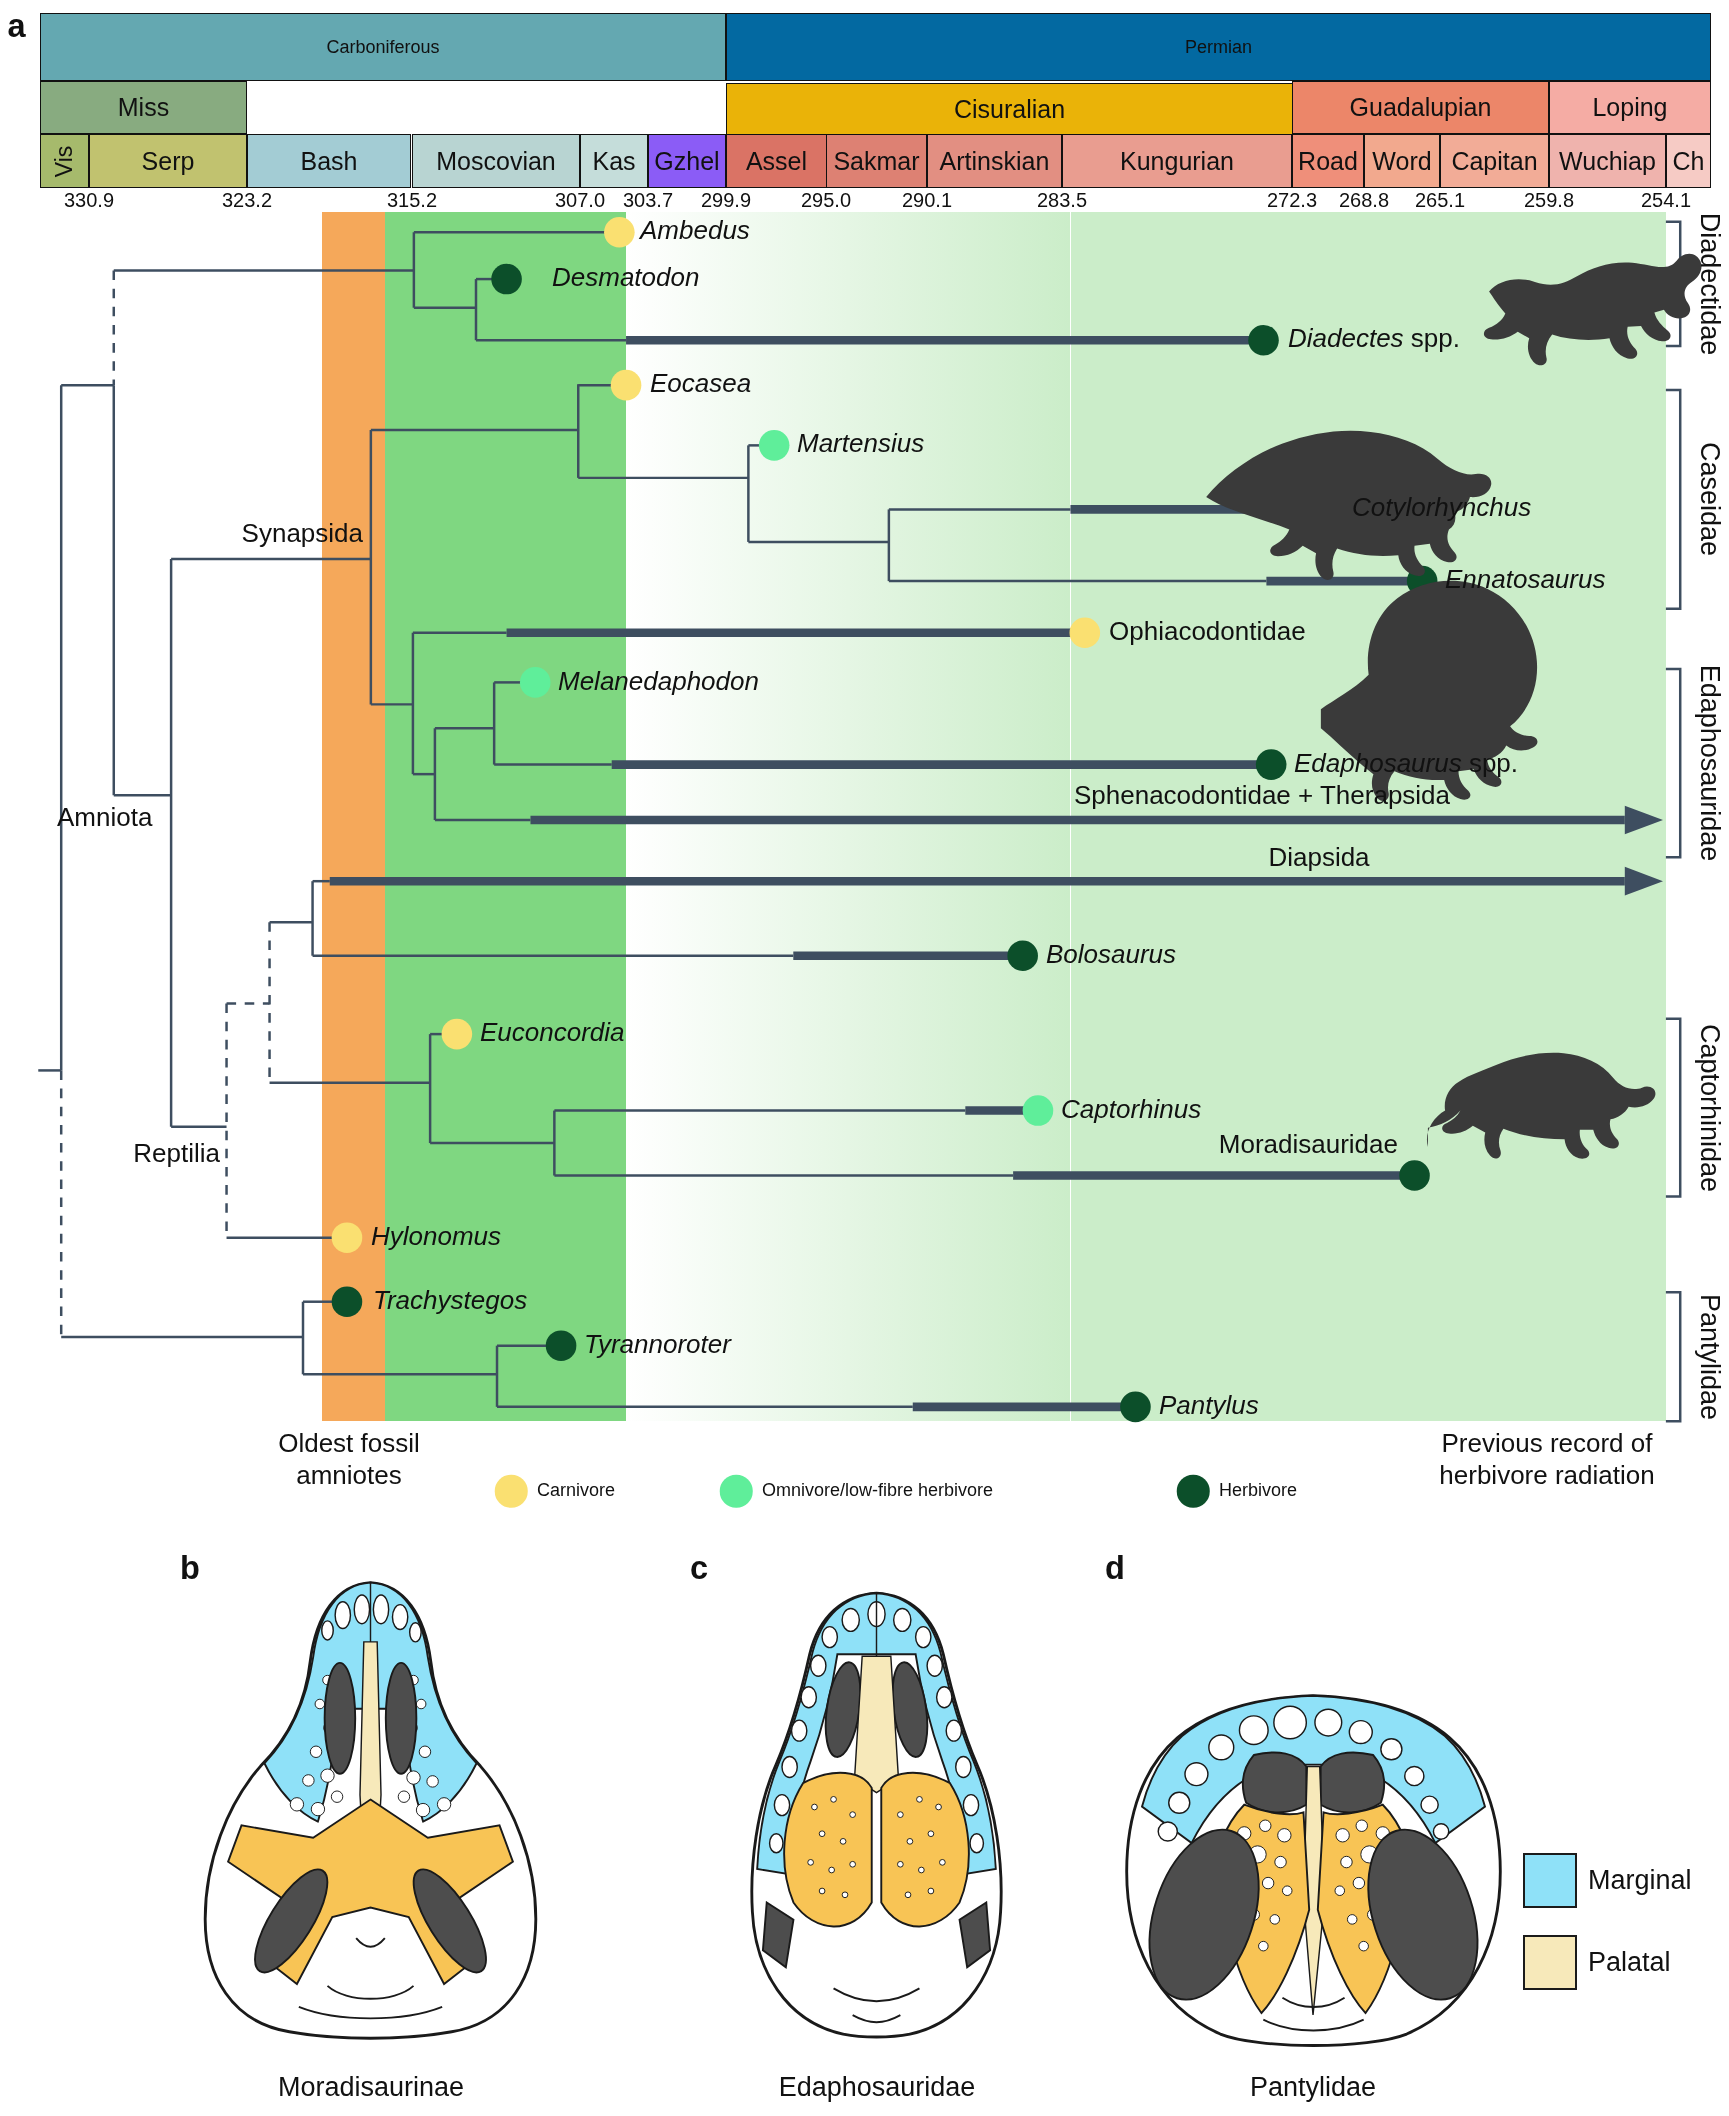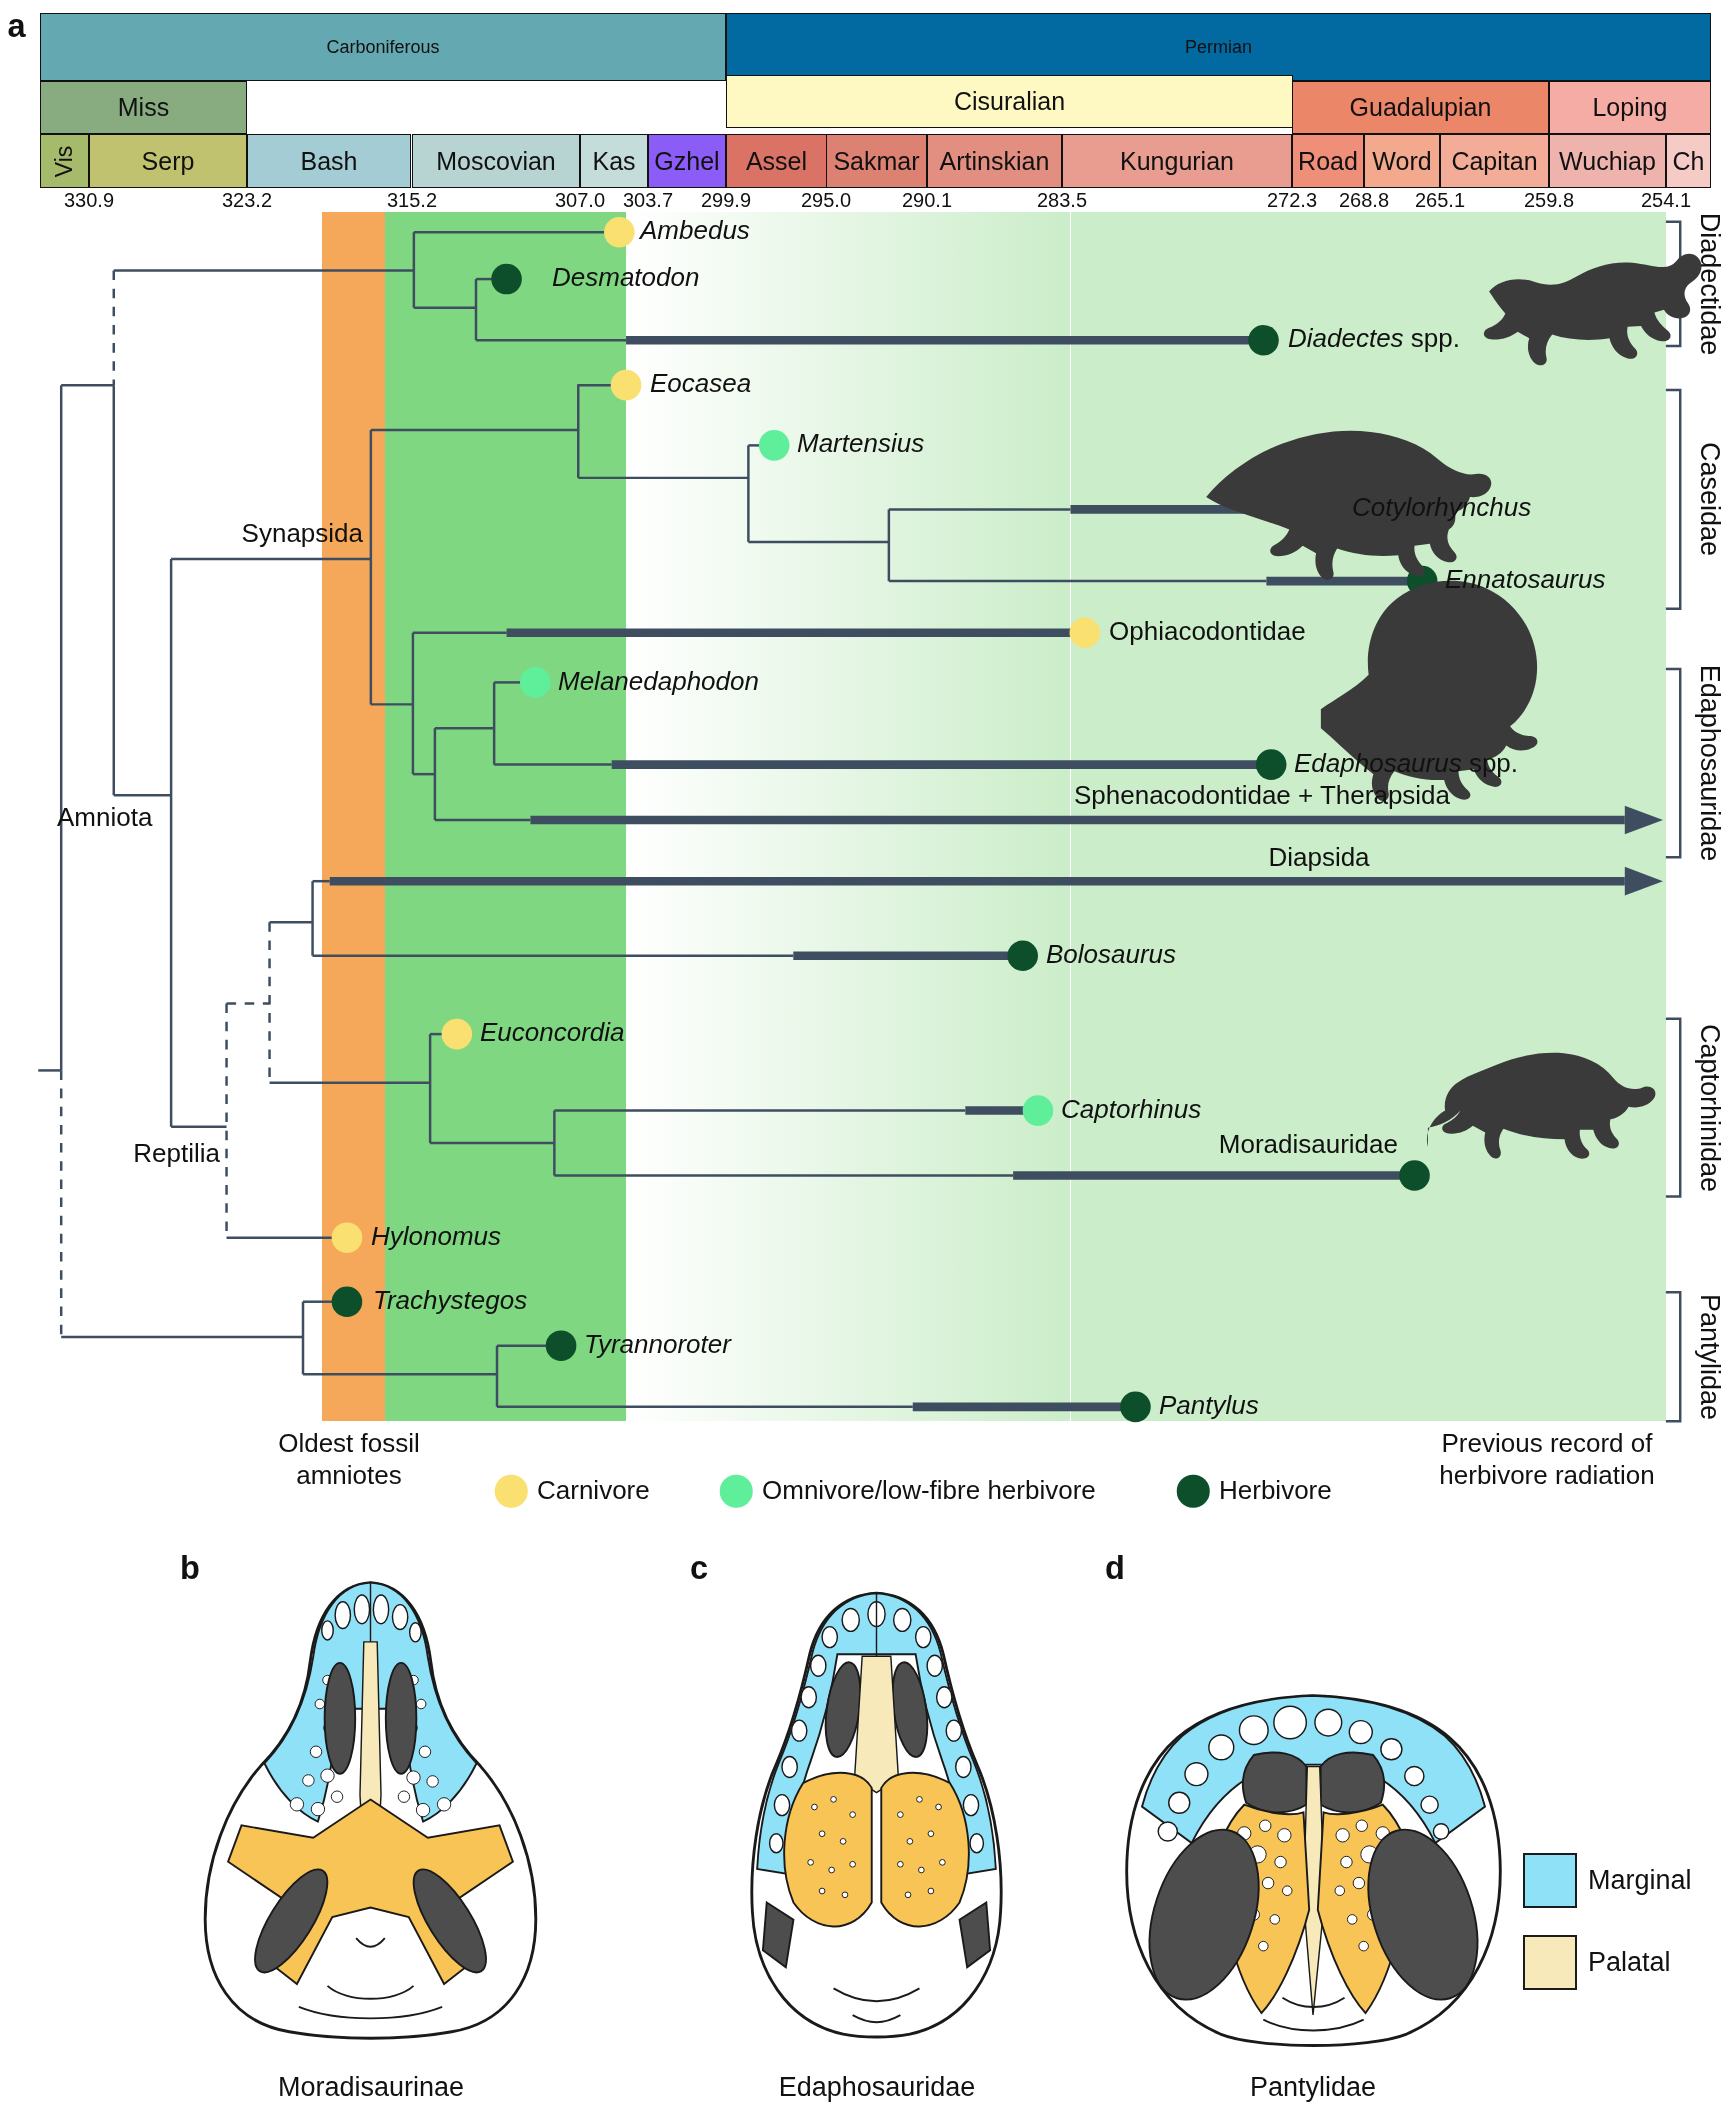--- a/index.html
+++ b/index.html
@@ -19,21 +19,21 @@
   #tree-svg{position:absolute;left:0;top:0;}
   .tip-label{position:absolute;font-size:26px;white-space:nowrap;transform:translateY(-54%);}
   .tip-label .sp-suffix{font-style:normal;}
   .it{font-style:italic;}
   .node-label{position:absolute;font-size:26px;white-space:nowrap;}
   .annot{position:absolute;font-size:26px;text-align:center;transform:translateX(-50%);white-space:nowrap;}
   .clade-label{position:absolute;font-size:27px;white-space:nowrap;
                writing-mode:vertical-rl;transform:translateY(-50%);}
   
   .legend-dot{position:absolute;width:32.5px;height:32.5px;border-radius:50%;transform:translate(-50%,-50%);}
-  .legend-text{position:absolute;font-size:26px;transform:translateY(-52%);white-space:nowrap;}
+  .legend-text{position:absolute;font-size:18px;transform:translateY(-52%);white-space:nowrap;}
   
   .panel-letter{position:absolute;font-size:32.5px;font-weight:bold;}
   .skull-caption{position:absolute;font-size:27px;transform:translateX(-50%);white-space:nowrap;}
   .swatch{position:absolute;width:54px;height:55px;box-sizing:border-box;border:2.9px solid #1b1b1b;}
   .swatch-label{position:absolute;font-size:27px;transform:translateY(-52%);white-space:nowrap;}
 </style>
 </head>
 <body>
 
 <div id="figure">
@@ -43,21 +43,21 @@
   <div id="timescale">
       <div class="ts-cell ts-period" style="left: 40px; top: 13.4px; width: 686px; height: 68px; background: rgb(100, 168, 177);">
         <span>Carboniferous</span>
       </div>
       <div class="ts-cell ts-period" style="left: 726px; top: 13.4px; width: 985px; height: 68px; background: #0369a1;">
         <span>Permian</span>
       </div>
       <div class="ts-cell " style="left: 40px; top: 81px; width: 207px; height: 53px; background: rgb(136, 171, 128);">
         <span>Miss</span>
       </div>
-      <div class="ts-cell " style="left: 726px; top: 75px; width: 567px; height: 53px; background: #fef9c3;">
+      <div class="ts-cell " style="left: 726px; top: 83px; width: 567px; height: 53px; background: #eab308;">
         <span>Cisuralian</span>
       </div>
       <div class="ts-cell " style="left: 1292px; top: 81px; width: 257px; height: 53px; background: rgb(236, 134, 105);">
         <span>Guadalupian</span>
       </div>
       <div class="ts-cell " style="left: 1549px; top: 81px; width: 162px; height: 53px; background: rgb(245, 172, 164);">
         <span>Loping</span>
       </div>
       <div class="ts-cell " style="left: 40px; top: 134px; width: 49px; height: 54px; background: rgb(166, 186, 108);">
         <span class="ts-rot">Vis</span>

